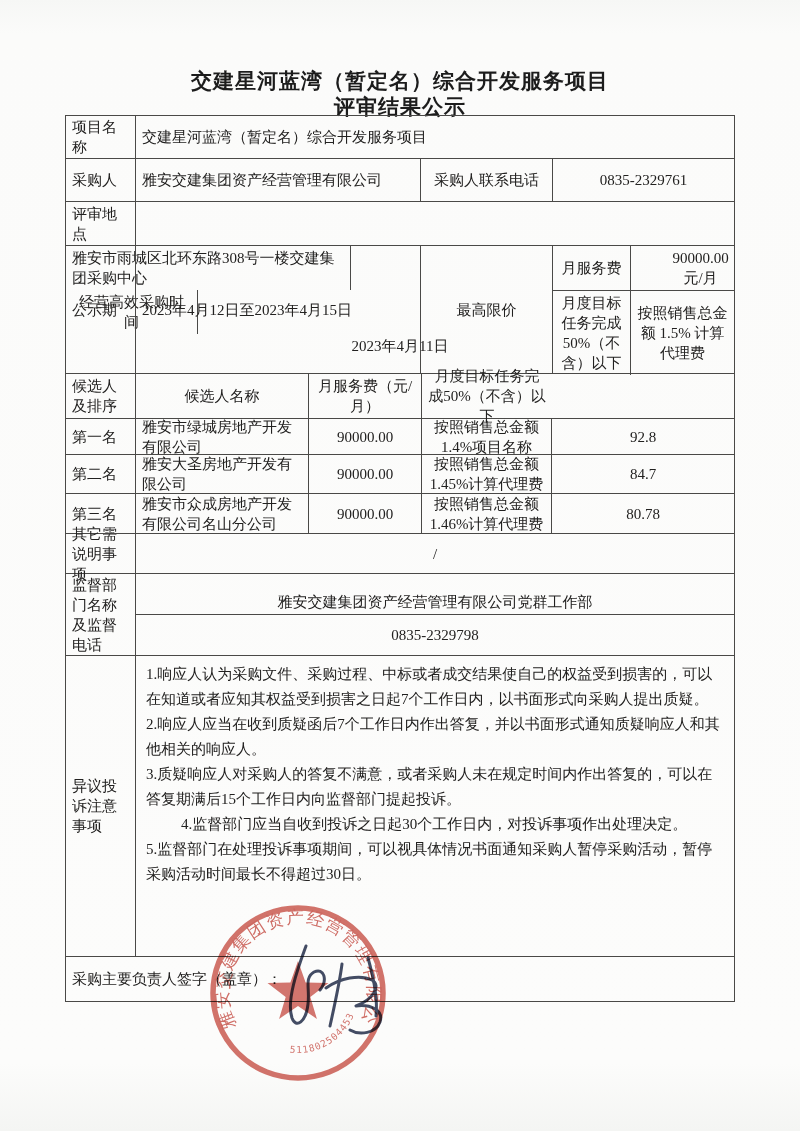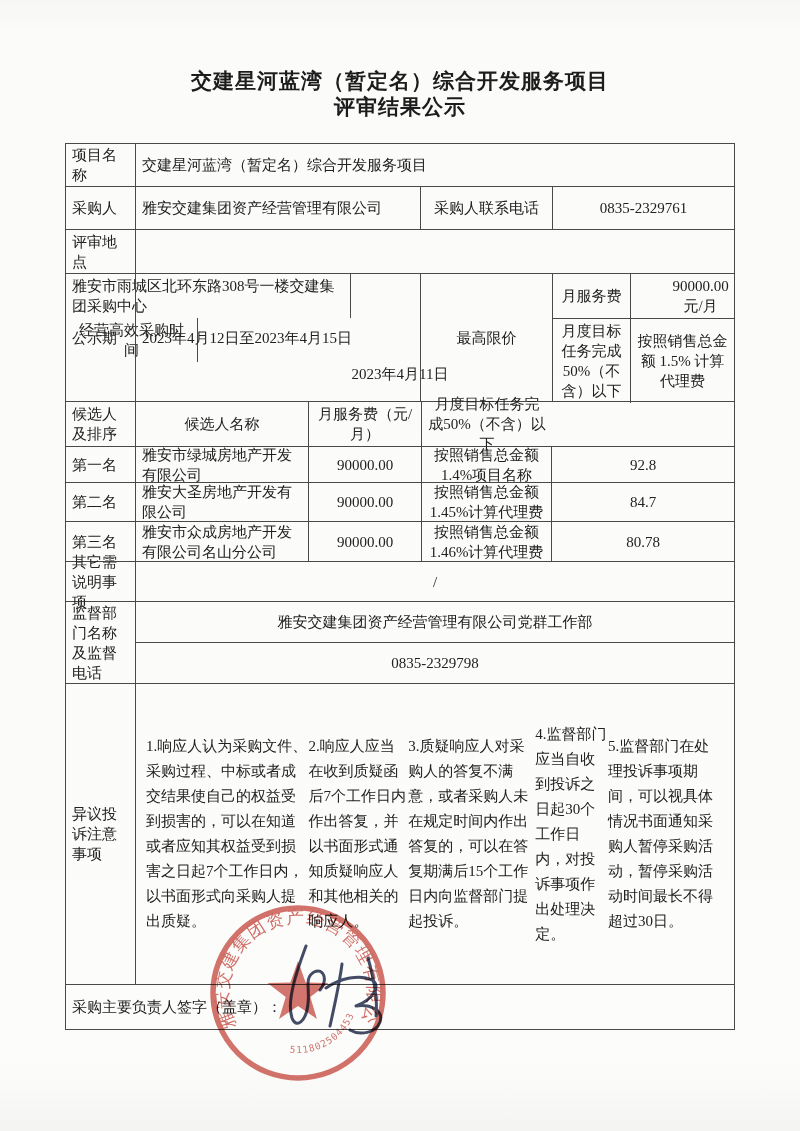--- a/index.html
+++ b/index.html
@@ -14,21 +14,21 @@
     overflow:hidden;
   }
   .title-block {
     position:absolute; top:68px; left:0; width:100%;
     text-align:center;
     font-family:"Liberation Sans","DejaVu Sans",sans-serif;
     font-weight:bold; font-size:21px; line-height:26px;
     letter-spacing:1px; color:#1c1c1c;
   }
   .doc-table {
-    position:absolute; left:65px; top:143px;
+    position:absolute; left:65px; top:115px;
     width:670px; height:887px;
     border:1px solid #4a4947;
     font-size:15px;
   }
   .trow { display:flex; width:100%; border-bottom:1px solid #4a4947; }
   .trow:last-child { border-bottom:none; }
   .cell {
     border-right:1px solid #4a4947;
     display:flex; align-items:center;
     padding:2px 6px;
@@ -43,21 +43,21 @@
   .substack { display:flex; flex:1; }
   .sub-border { border-bottom:1px solid #4a4947;gap:36px; }
   
   .w-c2 { width:285px; }
   .w-c3 { width:132px; }
   .w-c4 { width:78px; }
   
   .k-c2 { width:173px; }
   .k-c3 { width:113px; }
   .k-c4 { width:130px; }
-  .objection-text { display:flex; flex-direction:row; justify-content:center; padding:6px 12px 6px 10px; }
+  .objection-text { display:flex; flex-direction:column; padding:6px 12px 6px 10px; }
   .objection-text div { line-height:25px; }
   .stamp-wrap { position:absolute; left:203px; top:898px; width:190px; height:190px; opacity:0.82; mix-blend-mode:multiply; pointer-events:none; }
   .sig-wrap { position:absolute; left:268px; top:938px; width:150px; height:115px; mix-blend-mode:multiply; pointer-events:none; }
 </style>
 </head>
 <body>
 
 <div class="page">
 
   <div class="title-block">
@@ -134,21 +134,21 @@
     </div>
 
     <div class="trow" style="height:40px;">
       <div class="cell c-label c-left">其它需说明事项</div>
       <div class="cell grow c-center">/</div>
     </div>
 
     <div class="trow" style="height:82px;">
       <div class="cell c-label c-left">监督部门名称及监督电话</div>
       <div class="cell grow stack">
-        <div class="substack sub-border" style="height:43px;">
+        <div class="substack sub-border" style="height:43px;align-items:flex-end;">
           <div class="cell grow c-center">雅安交建集团资产经营管理有限公司党群工作部</div>
         </div>
         <div class="substack" style="flex:1;">
           <div class="cell grow c-center">0835-2329798</div>
         </div>
       </div>
     </div>
 
     <div class="trow" style="height:301px;">
       <div class="cell c-label c-left">异议投诉注意事项</div>

